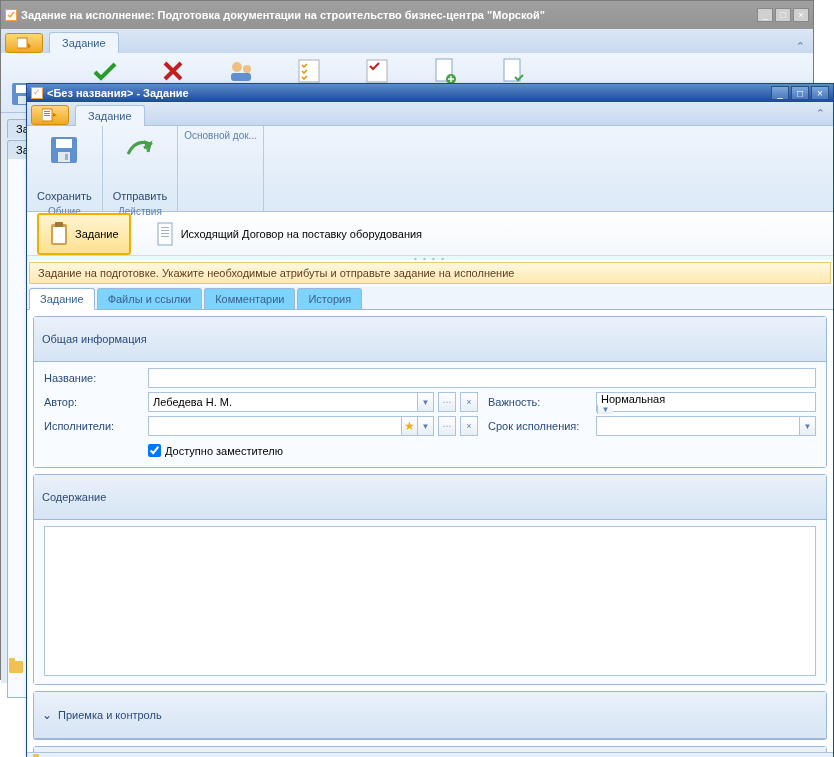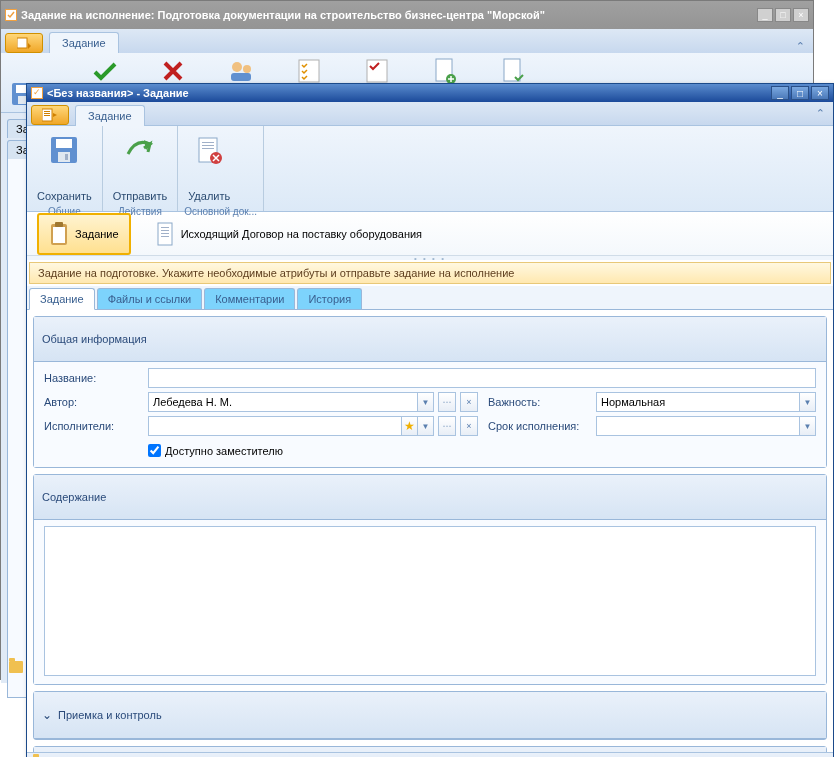--- a/index.html
+++ b/index.html
@@ -231,35 +231,20 @@
                 <path d="M4 20 Q12 4 26 10 L20 14 L26 10 L24 18" stroke="#4aa04a" stroke-width="3" fill="none"></path>
                 <path d="M20 6 L28 10 L22 16 z" fill="#4aa04a"></path>
               </svg>
           </div>
           <div class="ribbon-label">Отправить</div>
         </div>
       </div>
       <div class="ribbon-group-title">Действия</div>
     </div>
     <div class="ribbon-group">
-      <div class="ribbon-group-content">
-        <div class="ribbon-btn">
-          <div class="ribbon-icon">
-            <svg width="32" height="32">
-                <rect x="6" y="4" width="18" height="24" fill="#fff" stroke="#8aa8c8"></rect>
-                <rect x="9" y="8" width="12" height="1" fill="#a0b0c8"></rect>
-                <rect x="9" y="11" width="12" height="1" fill="#a0b0c8"></rect>
-                <rect x="9" y="14" width="12" height="1" fill="#a0b0c8"></rect>
-                <circle cx="23" cy="24" r="6" fill="#d04040"></circle>
-                <path d="M20 21 l6 6 M26 21 l-6 6" stroke="#fff" stroke-width="1.5"></path>
-              </svg>
-          </div>
-          <div class="ribbon-label">Удалить</div>
-        </div>
-      </div>
       <div class="ribbon-group-title">Основной док...</div>
     </div>
   </div>
 
   <div class="fg-context-bar">
     <div class="context-btn active">
       <div class="context-btn-icon">
         <svg width="20" height="26">
             <rect x="2" y="3" width="16" height="21" fill="#d0a050" rx="2"></rect>
             <rect x="4" y="6" width="12" height="16" fill="#fff"></rect>
@@ -303,21 +288,21 @@
         </div>
         <div class="form-row">
           <div class="form-label">Автор:</div>
           <div class="combo" style="flex:1;">
             <input value="Лебедева Н. М." style="">
             <div class="combo-btn">▼</div>
           </div>
           <div class="small-btn">⋯</div>
           <div class="small-btn">×</div>
           <div style="width:110px; padding-left:6px; color:#2a4a7a;">Важность:</div>
-          <div class="combo" style="width:220px;">
+          <div class="combo" style="width:220px;flex-direction:column;">
             <input value="Нормальная" style="">
             <div class="combo-btn">▼</div>
           </div>
         </div>
         <div class="form-row">
           <div class="form-label">Исполнители:</div>
           <div class="combo" style="flex:1;">
             <input value="" style="">
             <div class="combo-btn star">★</div>
             <div class="combo-btn">▼</div>

